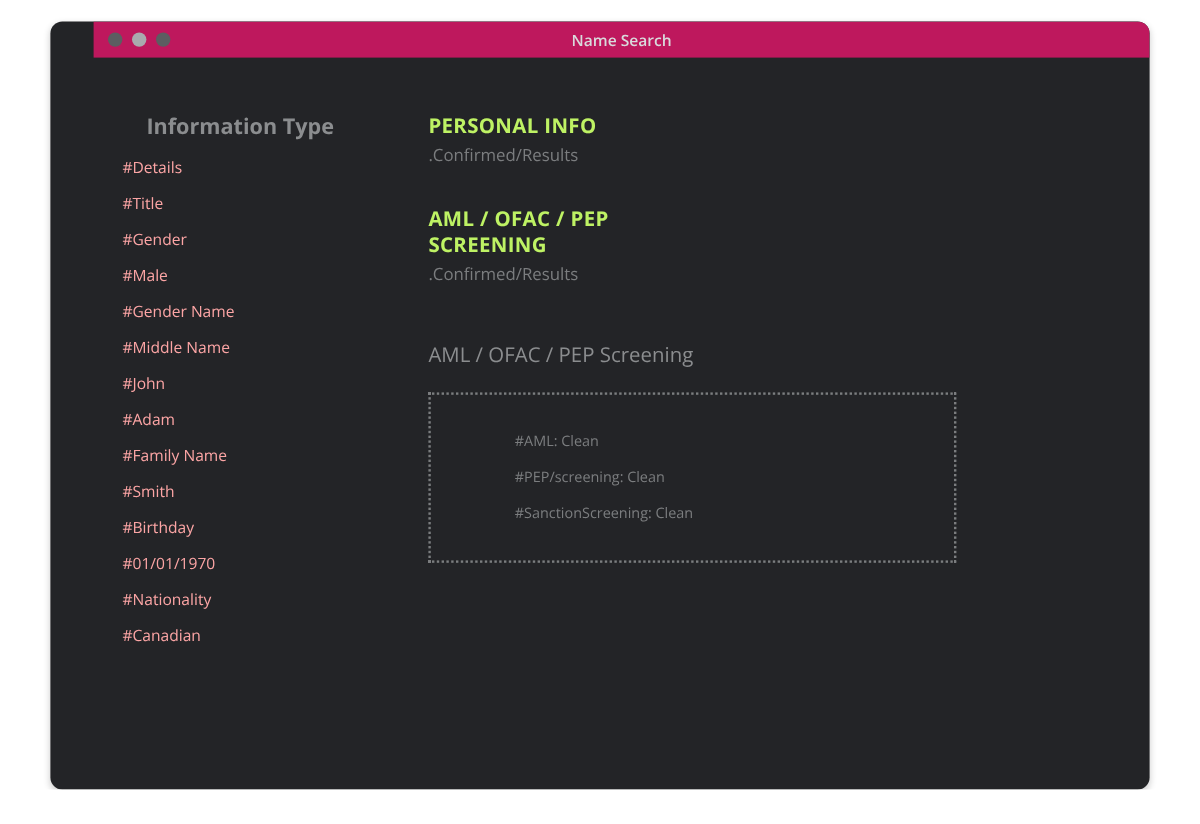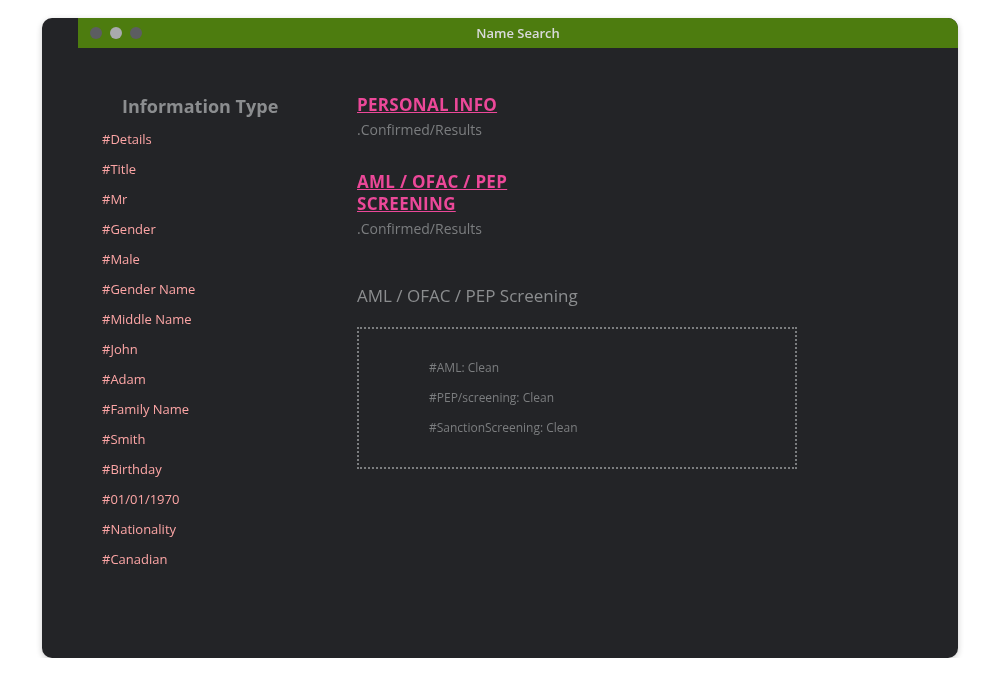--- a/index.html
+++ b/index.html
@@ -18,21 +18,21 @@
     .window {
       width: 916px;
       height: 640px;
       background: #232427;
       border-radius: 10px;
       overflow: hidden;
       box-shadow: 0 2px 6px rgba(0,0,0,0.2);
     }
     .titlebar {
       height: 30px;
-      background: #4d7c0f;
+      background: #be185d;
       display: flex;
       align-items: center;
       padding: 0 12px;
       position: relative;
       margin-left: 36px;
     }
     .traffic-lights {
       display: flex;
       gap: 8px;
       align-items: center;
@@ -73,26 +73,25 @@
       margin-bottom: 6px;
       margin-left: 20px;
     }
     .info-line {
       color: #fca5a5;
       font-size: 13px;
       line-height: 30px;
       font-weight: 400;
     }
     .right-heading {
-      color: #ec4899;
+      color: #bef264;
       font-size: 17px;
       font-weight: 700;
       letter-spacing: 0.3px;
       line-height: 22px;
-      text-decoration: underline;
     }
     .right-sub {
       color: #7b7d7f;
       font-size: 14px;
       margin-top: 4px;
     }
     .right-block {
       margin-bottom: 32px;
     }
     .screening-title {
@@ -124,21 +123,20 @@
     </div>
     <div class="titlebar-title">Name Search</div>
   </div>
 
   <div class="content">
 
     <div class="left-col">
       <div class="section-heading">Information Type</div>
       <div class="info-line">#Details</div>
       <div class="info-line">#Title</div>
-      <div class="info-line">#Mr</div>
       <div class="info-line">#Gender</div>
       <div class="info-line">#Male</div>
       <div class="info-line">#Gender Name</div>
       <div class="info-line">#Middle Name</div>
       <div class="info-line">#John</div>
       <div class="info-line">#Adam</div>
       <div class="info-line">#Family Name</div>
       <div class="info-line">#Smith</div>
       <div class="info-line">#Birthday</div>
       <div class="info-line">#01/01/1970</div>

